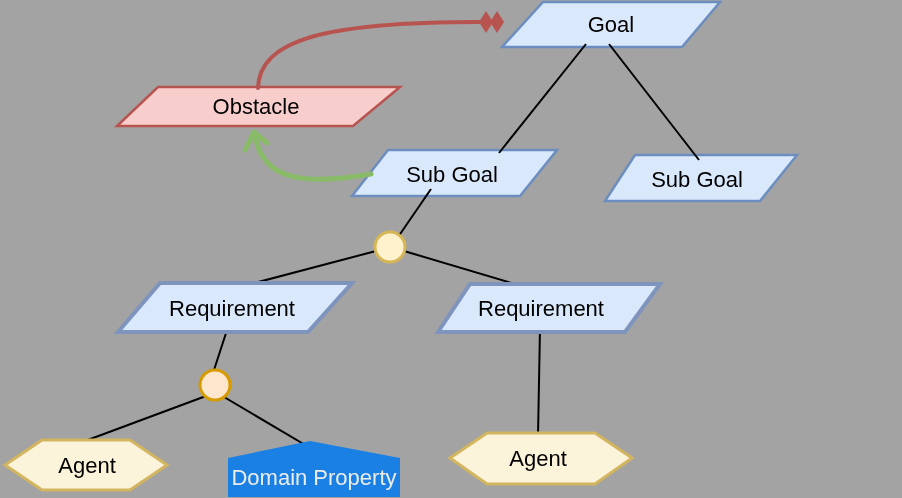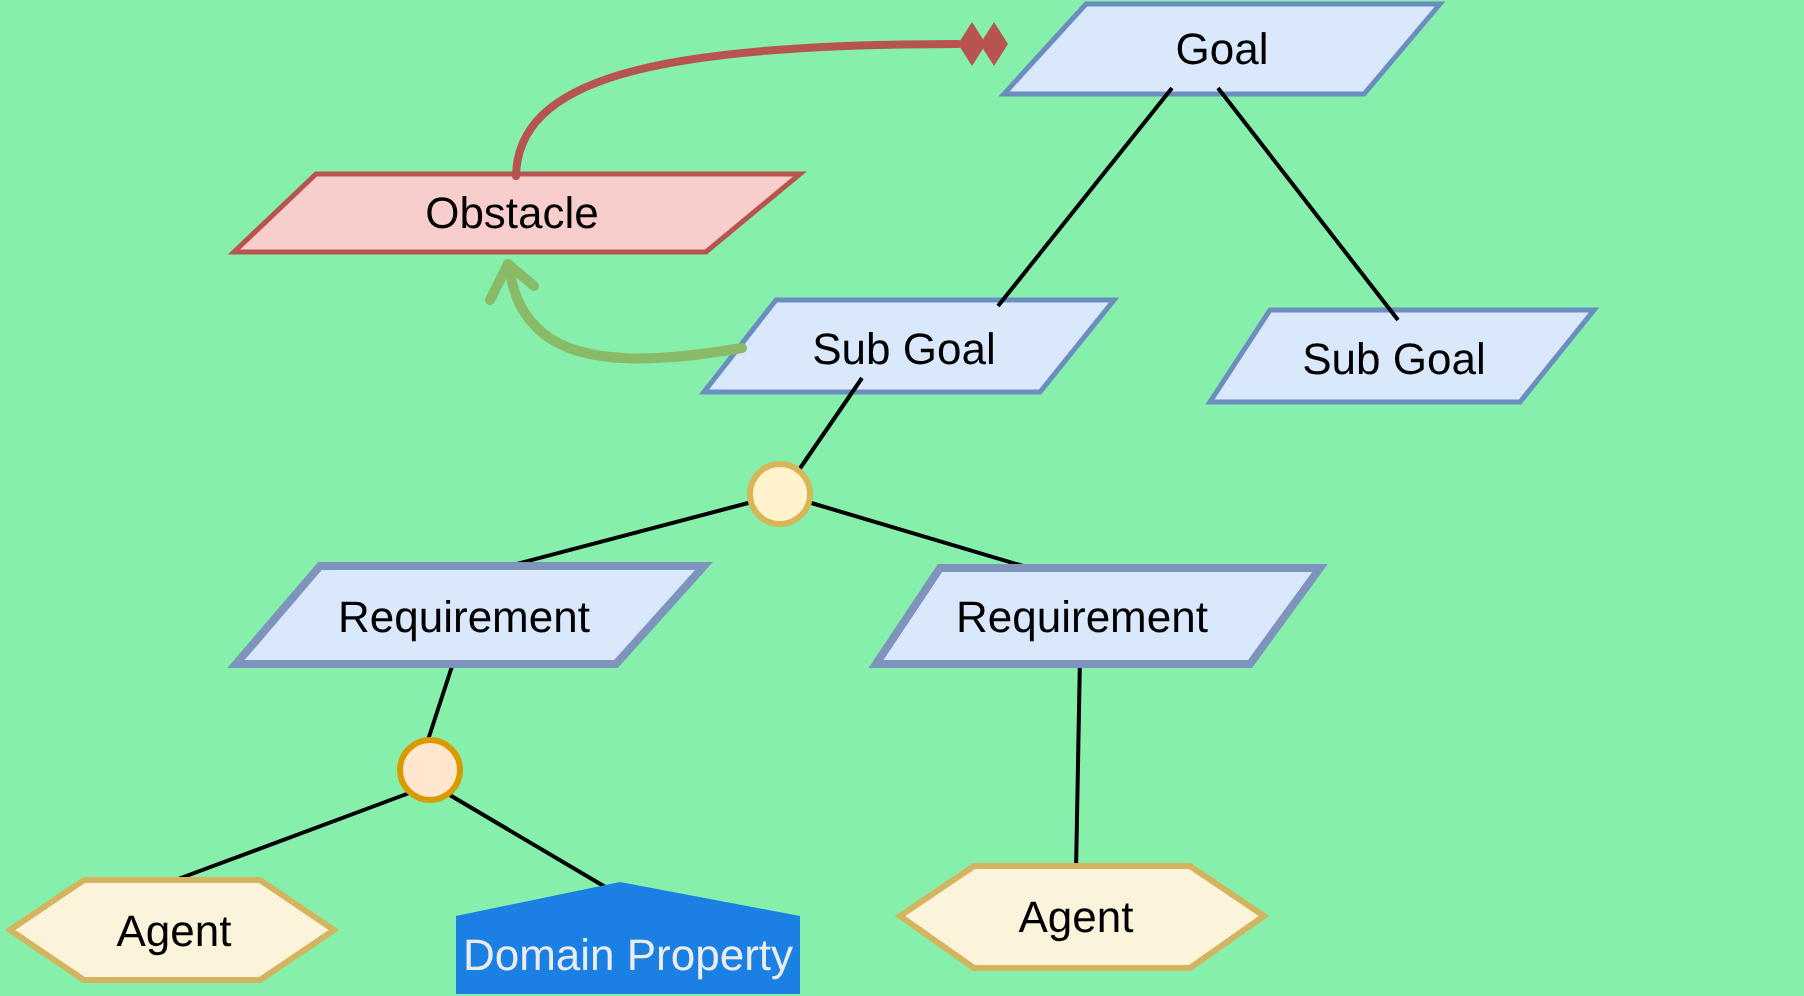--- a/index.html
+++ b/index.html
@@ -1,20 +1,20 @@
 <!DOCTYPE html>
 <html><head>
 <meta charset="utf-8">
 <style>
   html, body { margin: 0; padding: 0; background: #000; }
   #stage {
     position: relative;
     width: 902px;
     height: 498px;
-    background: #86efac;
+    background: #a3a3a3;
     overflow: hidden;
   }
   svg { display: block; }
 
   
   .stroke-blue   { stroke: #6c8ebf; stroke-width: 2.5; }
   .stroke-req    { stroke: #7e94bd; stroke-width: 4; }
   .stroke-red    { stroke: #b85450; stroke-width: 2.5; }
   .stroke-gold   { stroke: #d6b656; stroke-width: 3; }
   .stroke-orange { stroke: #d79b00; stroke-width: 3; }

